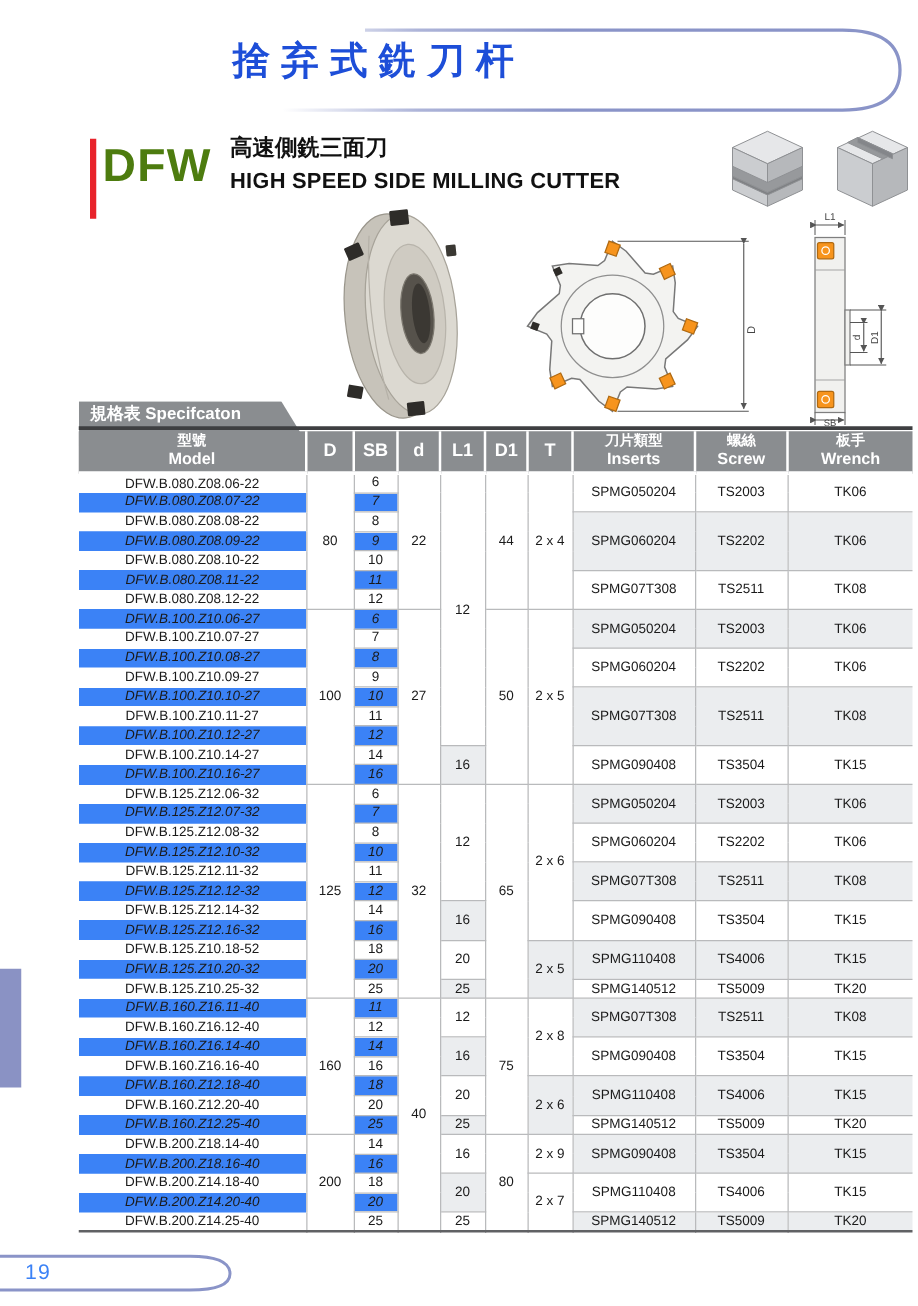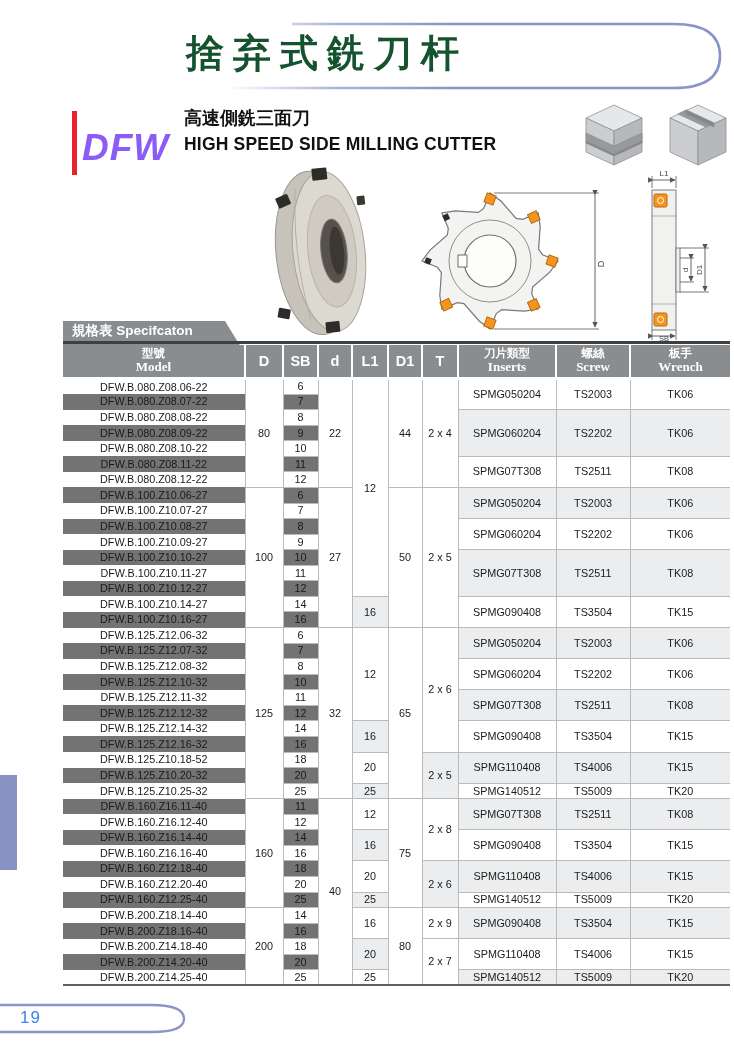--- a/index.html
+++ b/index.html
@@ -1,51 +1,51 @@
 <!DOCTYPE html>
 <html><head>
 <meta charset="utf-8">
 <style>
   html,body{margin:0;padding:0;background:#fff;}
   body{width:734px;height:1045px;position:relative;overflow:hidden;
        font-family:"Liberation Sans",sans-serif;color:#1a1a1a;}
   .abs{position:absolute;}
 
   
-  #page-title{left:186px;top:28px;font-size:38px;font-weight:bold;letter-spacing:9px;
-              color:#14532d;white-space:nowrap;font-family:"Liberation Sans",sans-serif;}
+  #page-title{left:186px;top:28px;font-size:30px;font-weight:bold;letter-spacing:9px;
+              color:#1d4ed8;white-space:nowrap;font-family:"Liberation Sans",sans-serif;}
 
   
   #red-bar{left:72px;top:111px;width:5px;height:64px;background:#e8232b;}
-  #series-code{left:82px;top:127px;font-size:37px;font-weight:bold;font-style:italic;
-               color:#8b5cf6;letter-spacing:1px;}
+  #series-code{left:82px;top:112px;font-size:37px;font-weight:bold;
+               color:#4d7c0f;letter-spacing:1px;}
   #series-zh{left:184px;top:106px;font-size:18px;font-weight:bold;color:#111;}
   #series-en{left:184px;top:134px;font-size:17.5px;font-weight:bold;color:#111;letter-spacing:.2px;text-align:center;}
 
   
   #spec-tab{left:63px;top:321px;width:186px;height:36px;background:#8a8d90;color:#fff;
             font-size:13.5px;font-weight:bold;line-height:20px;padding-left:9px;box-sizing:border-box;
             clip-path:polygon(0 0,162px 0,184px 100%,0 100%);}
   #top-rule{left:63px;top:341px;width:667px;height:3px;background:#3e3f41;}
 
   
   #spec-table{position:absolute;left:63px;top:345px;width:667px;border-collapse:collapse;
               table-layout:fixed;font-size:10.8px;border-bottom:2.5px solid #606164;}
   #spec-table th{background:#8a8d90;color:#fff;font-weight:bold;height:32px;padding:0;
                  border-right:2px solid #fff;border-bottom:3px solid #fff;vertical-align:middle;}
   #spec-table th:last-child{border-right:none;}
   #spec-table th .zh{font-size:11.5px;line-height:1.2;}
-  #spec-table th .en{font-size:13px;line-height:1.15;font-family:Liberation Serif, serif;}
+  #spec-table th .en{font-size:13px;line-height:1.15;}
   #spec-table th.single{font-size:14.5px;}
   #spec-table td{border:1px solid #b9babc;text-align:center;vertical-align:middle;
                  padding:0;line-height:1;background:#fff;overflow:hidden;}
   #spec-table tbody tr{height:15.57px;}
   #spec-table td.model{border-top:none;border-bottom:none;border-left:none;}
   #spec-table td:last-child{border-right:none;}
-  #spec-table tr.even td.stripe{background:#737373;}
+  #spec-table tr.even td.stripe{background:#3b82f6;font-style:italic;}
   #spec-table td.shade{background:#ebedef;}
 
   
   #side-marker{left:0;top:775px;width:17px;height:95px;background:#8a92c4;}
   #page-number{left:20px;top:1008px;font-size:17px;color:#3b82f6;letter-spacing:1px;}
 
   svg text{font-family:"Liberation Sans",sans-serif;}
 </style>
 </head>
 <body>

